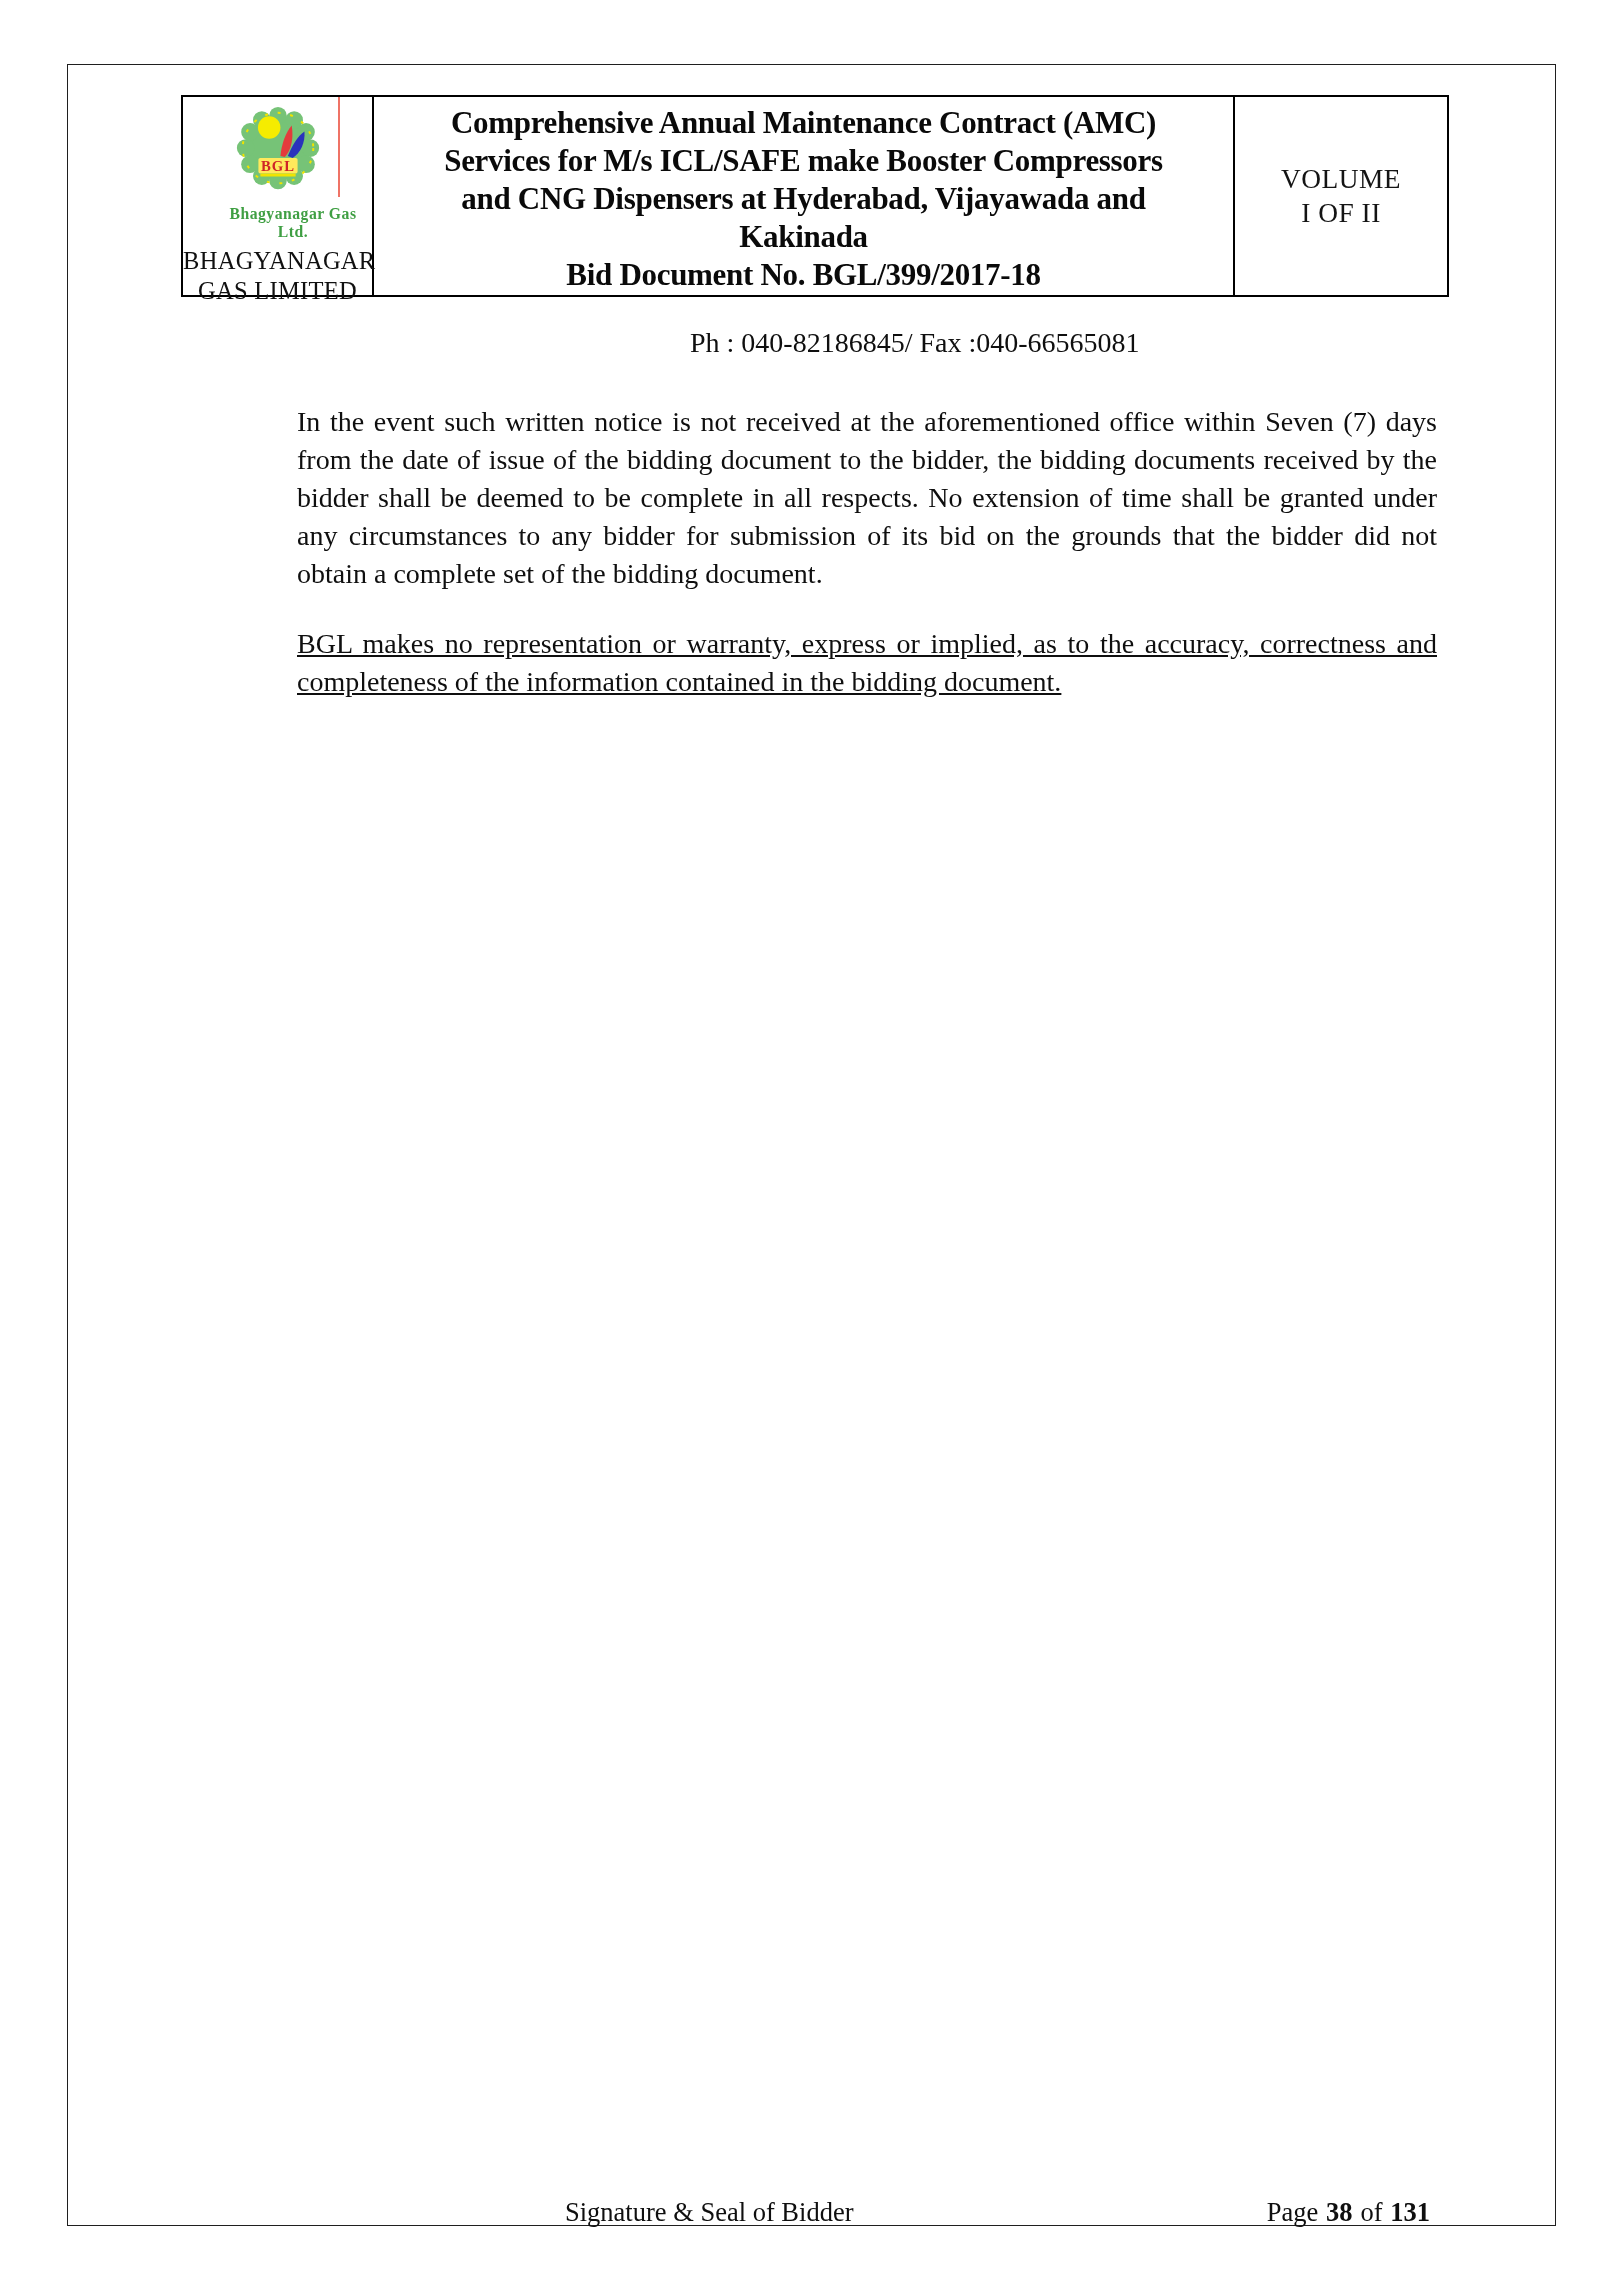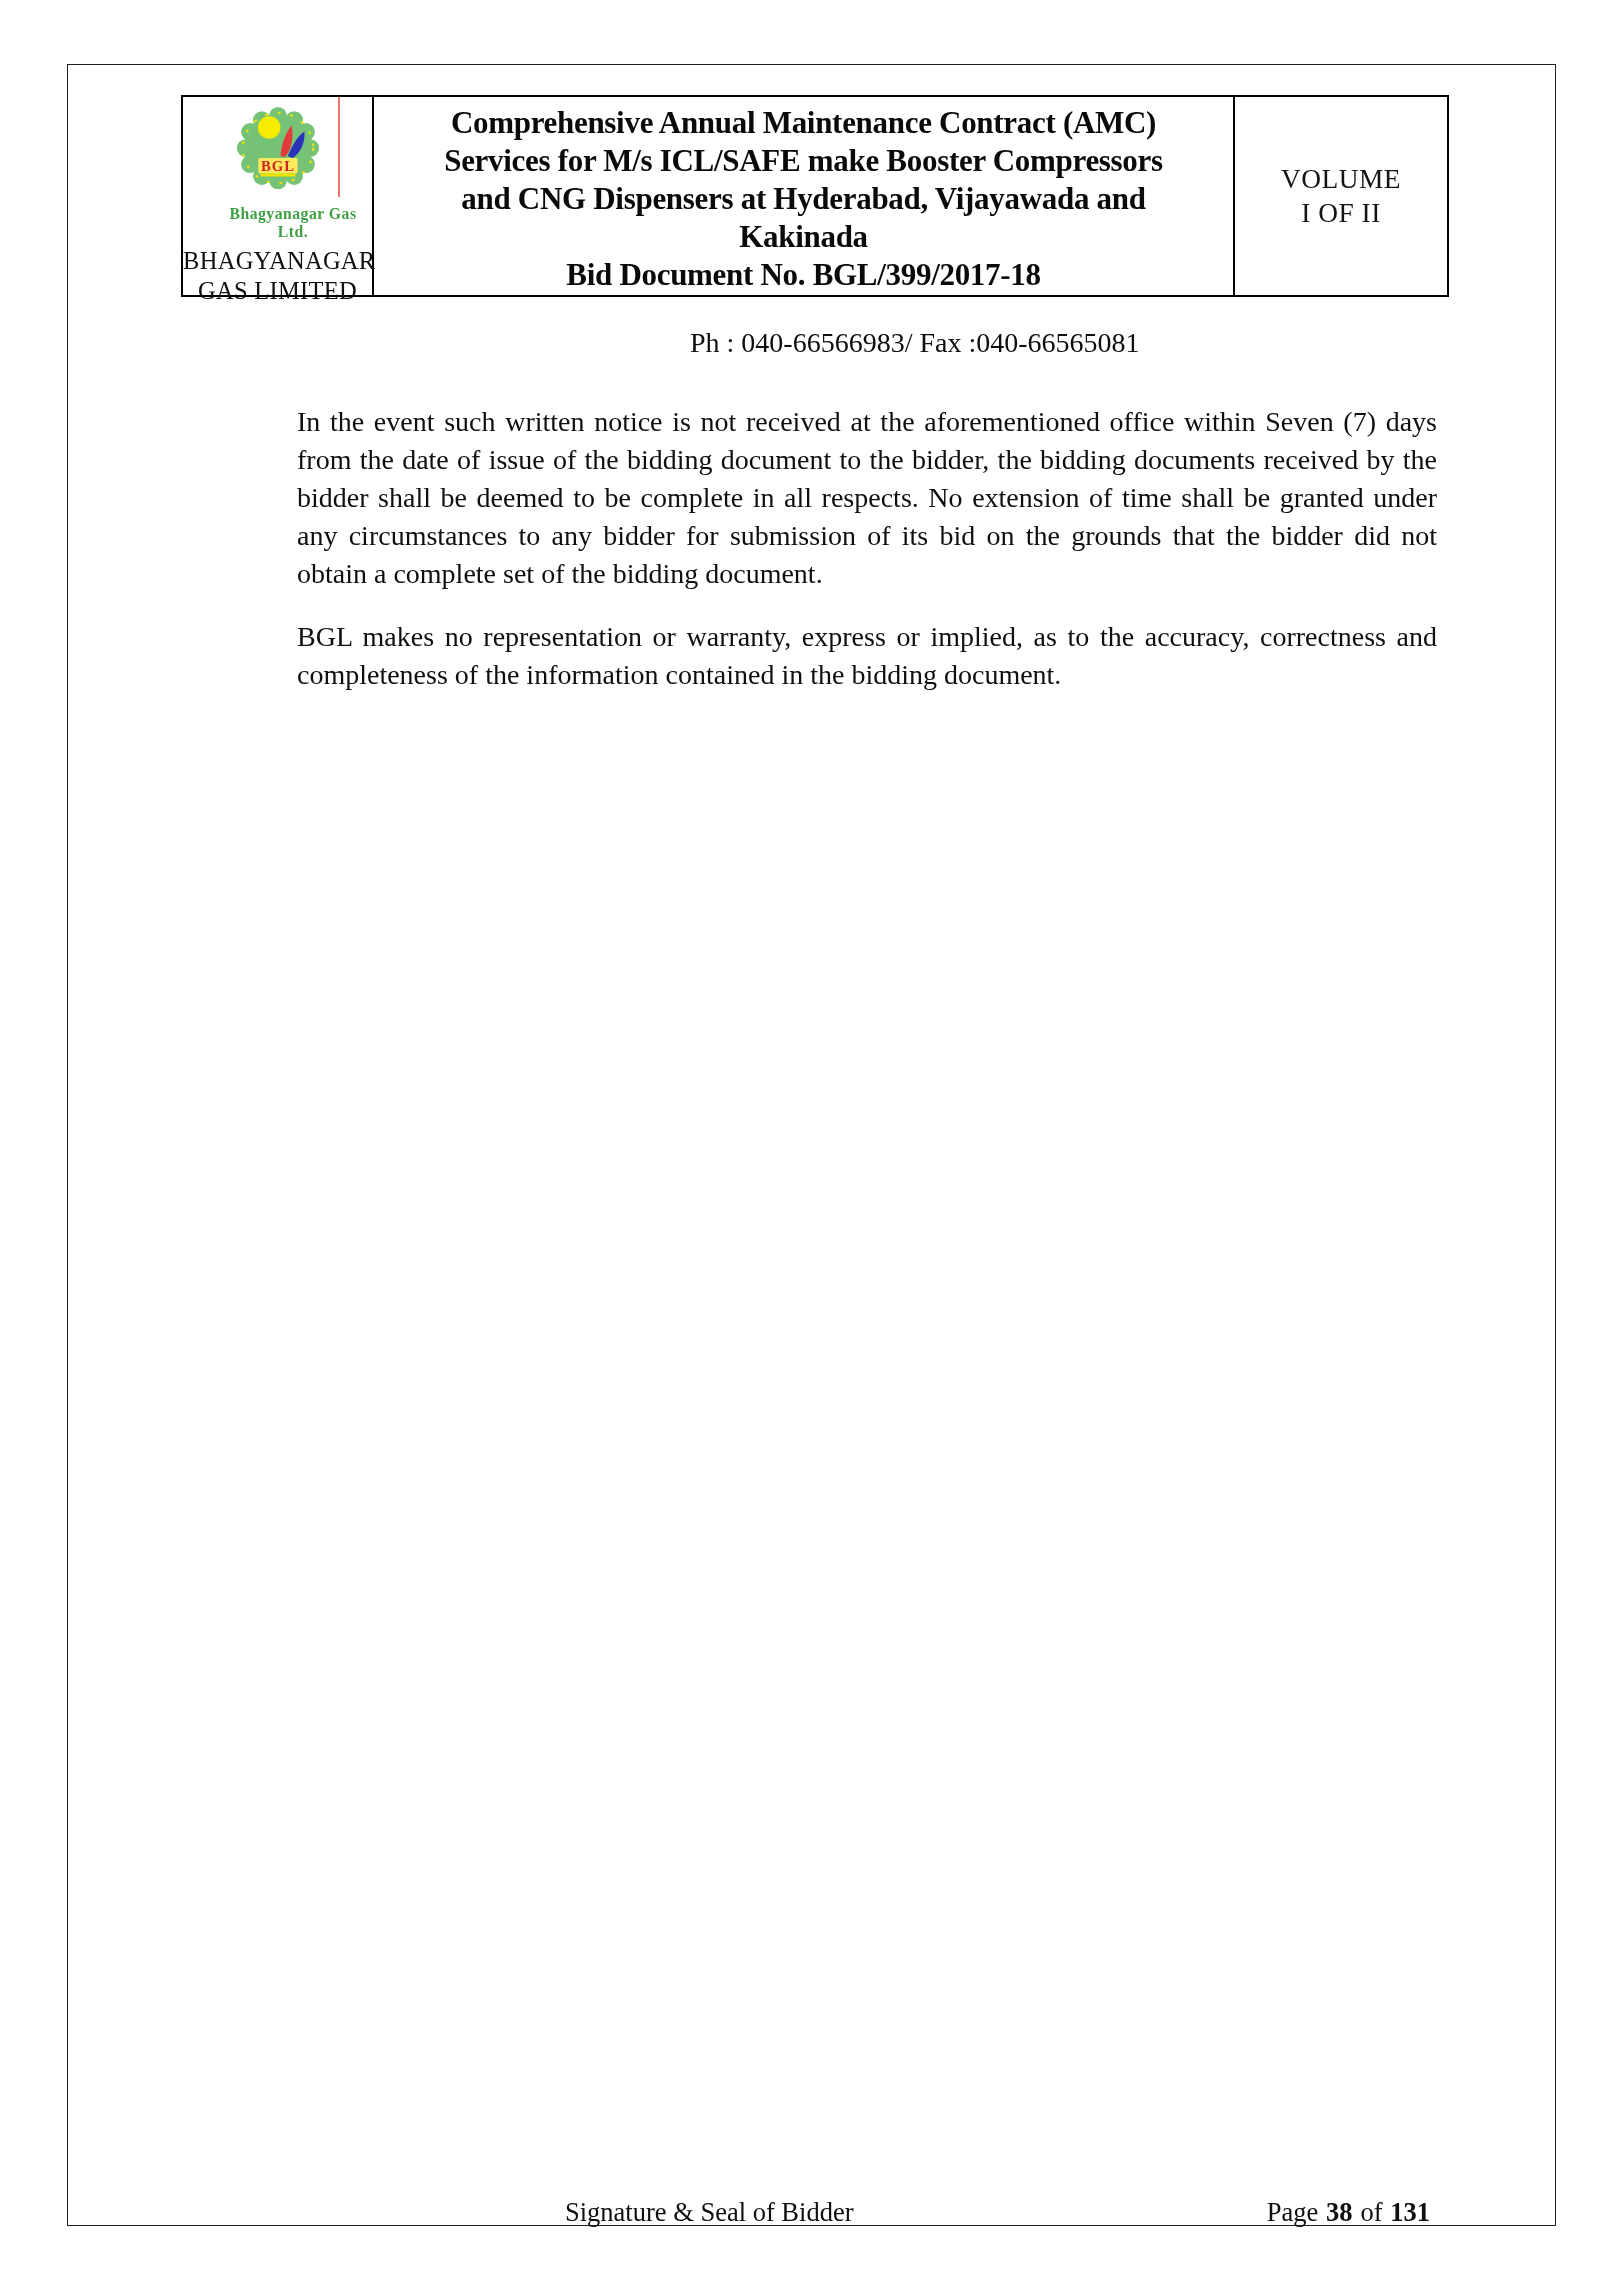--- a/index.html
+++ b/index.html
@@ -102,21 +102,21 @@
     position: absolute;
     left: 297px;
     top: 403px;
     width: 1140px;
     font-size: 28px;
     line-height: 38px;
     text-align: justify;
     text-align-last: left;
   }
   .body-text p { margin: 0; }
-  .body-text p + p { margin-top: 25px; }
+  .body-text p + p { margin-top: 32px; text-decoration: underline; }
   
   .footer-signature {
     position: absolute;
     left: 565px;
     top: 2197px;
     font-size: 26.5px;
     white-space: nowrap;
   }
   .footer-page {
     position: absolute;
@@ -185,21 +185,21 @@
       <div>Kakinada</div>
       <div>Bid Document No. BGL/399/2017-18</div>
     </div>
 
     <div class="cell-volume">
       <div>VOLUME</div>
       <div>I OF II</div>
     </div>
   </div>
 
-  <div class="phone-line">Ph : 040-66566983/ Fax :040-66565081</div>
+  <div class="phone-line">Ph : 040-82186845/ Fax :040-66565081</div>
 
   <div class="body-text">
     <p>In the event such written notice is not received at the aforementioned office within Seven (7) days from the date of issue of the bidding document to the bidder, the bidding documents received by the bidder shall be deemed to be complete in all respects. No extension of time shall be granted under any circumstances to any bidder for submission of its bid on the grounds that the bidder did not obtain a complete set of the bidding document.</p>
     <p>BGL makes no representation or warranty, express or implied, as to the accuracy, correctness and completeness of the information contained in the bidding document.</p>
   </div>
 
   <div class="footer-signature">Signature &amp; Seal of Bidder</div>
 
   <div class="footer-page">
     <span>Page</span>

